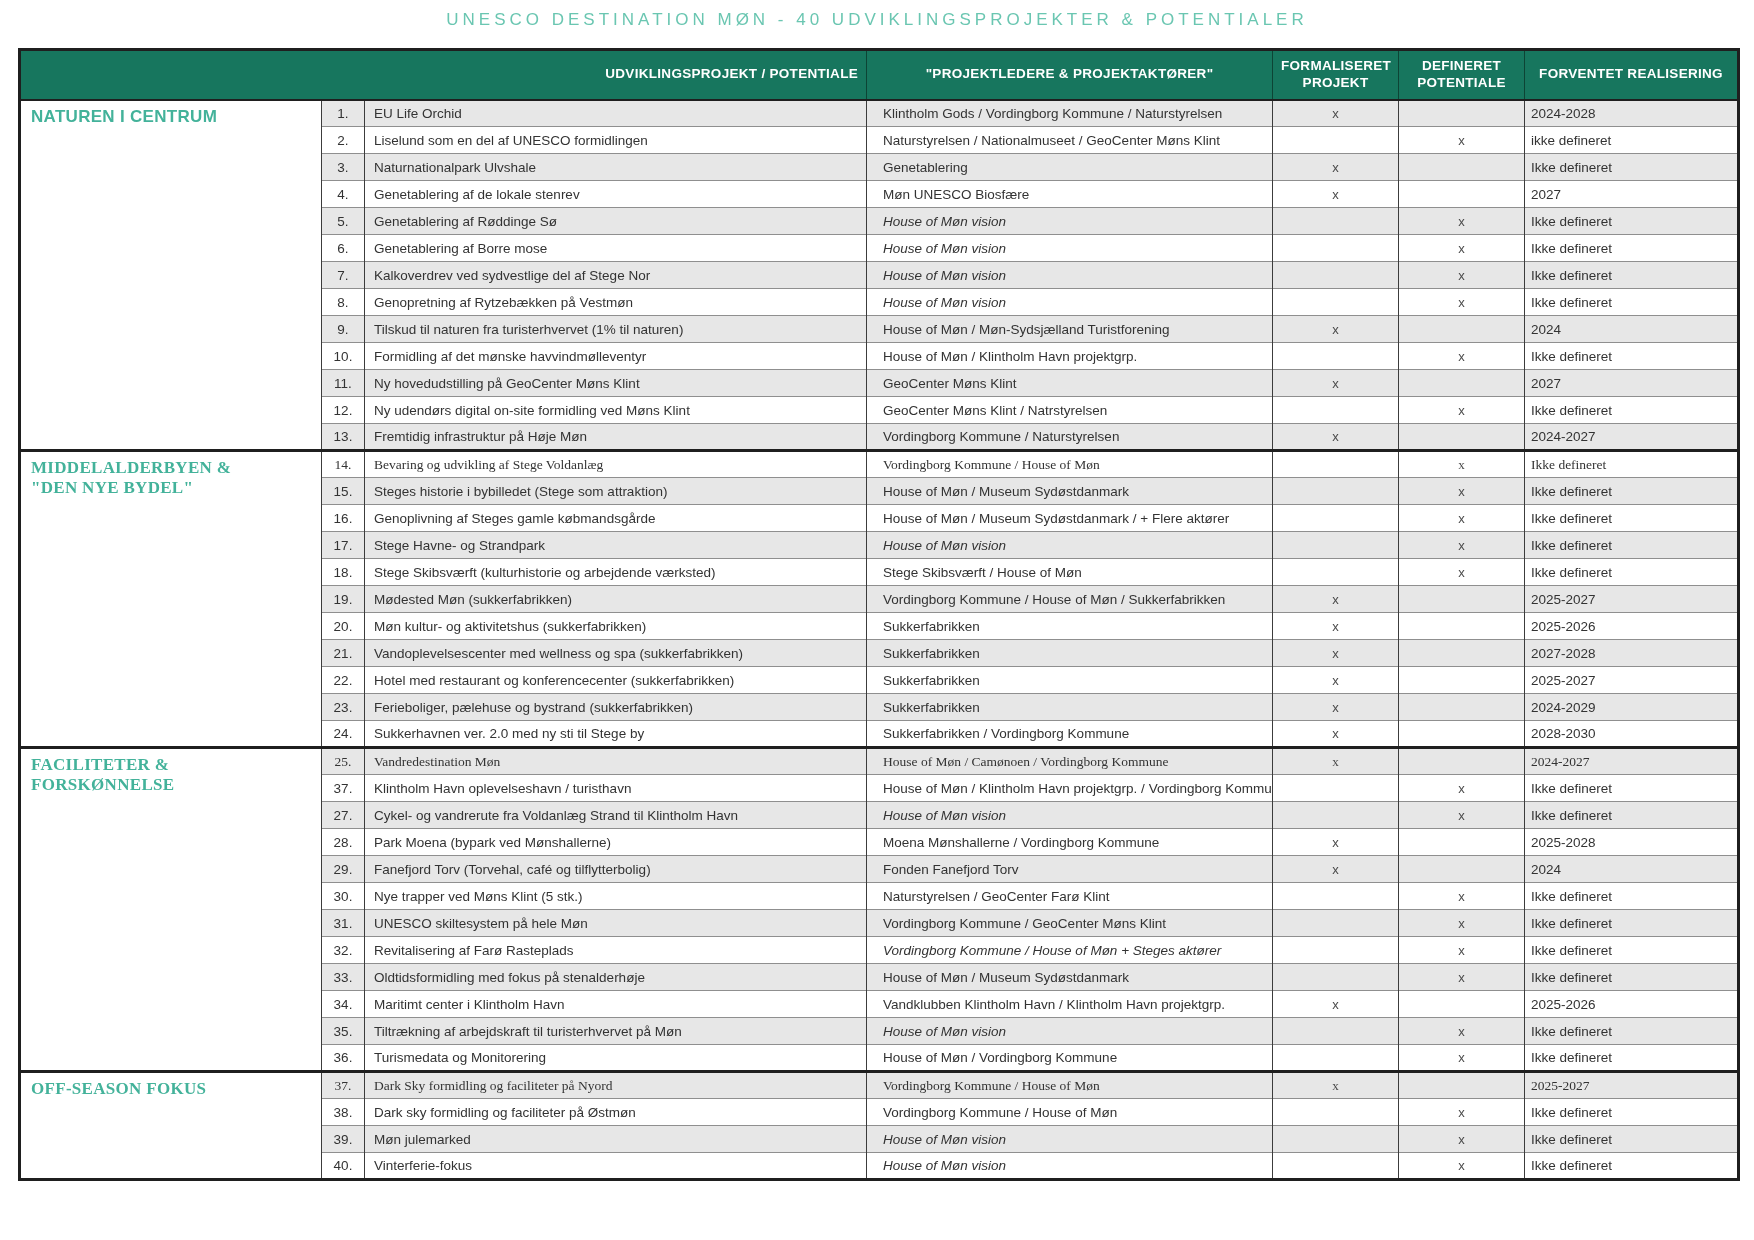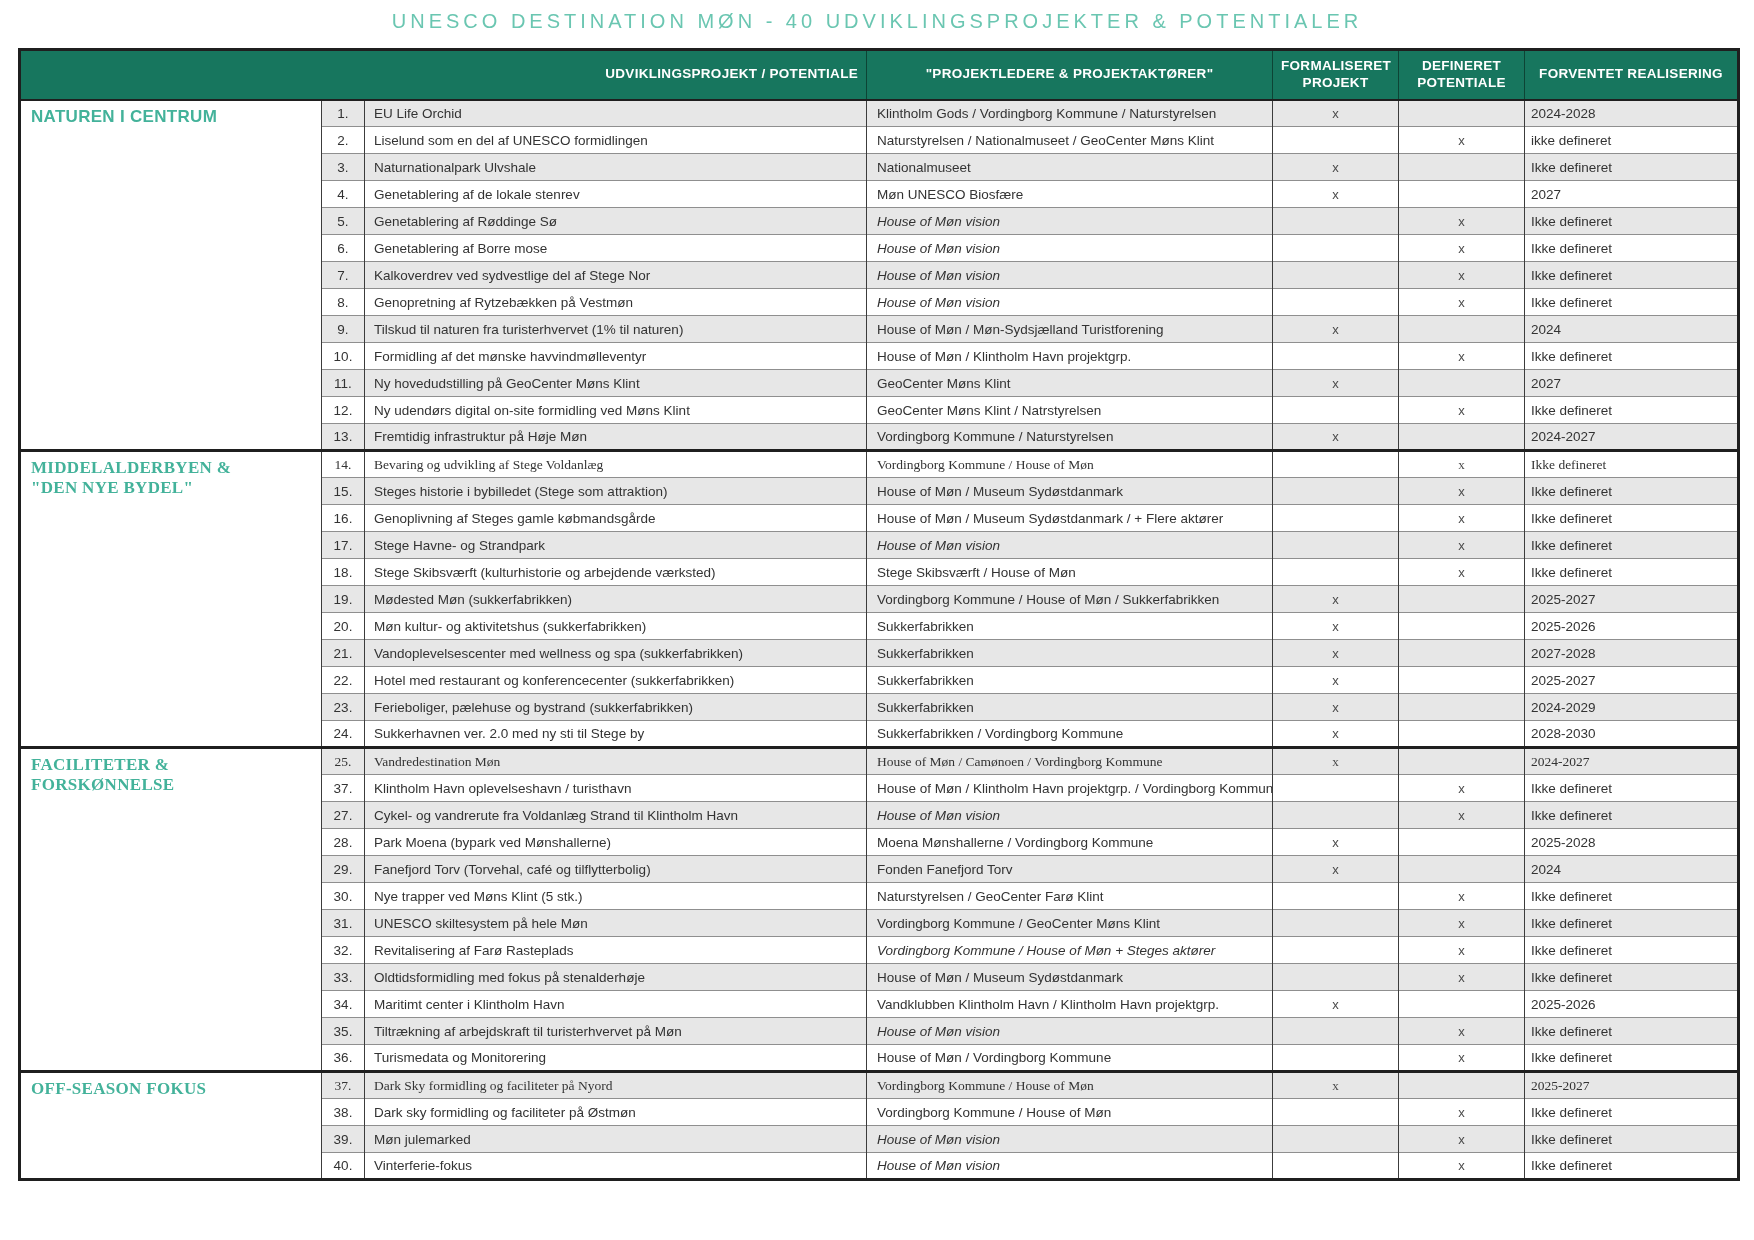--- a/index.html
+++ b/index.html
@@ -1,21 +1,21 @@
 <!DOCTYPE html>
 <html><head>
 <meta charset="utf-8">
 <style>
   html,body{margin:0;padding:0;background:#fff;}
   body{width:1754px;height:1240px;overflow:hidden;font-family:"Liberation Sans",sans-serif;}
   .page{position:relative;width:1754px;height:1240px;background:#fff;}
   .title{
     margin:0;padding-top:10px;height:38px;
     text-align:center;color:#6AC6B1;font-weight:400;
-    font-size:20px;letter-spacing:4px;
+    font-size:17px;letter-spacing:4px;
     font-family:"Liberation Sans",sans-serif;
   }
   table.main{
     border-collapse:collapse;table-layout:fixed;
     margin-left:18px;width:1719px;
     border:3px solid #1F1F1F;
   }
   thead th{
     background:#17765E;color:#fff;
     font-size:13.5px;font-weight:bold;letter-spacing:.3px;
@@ -34,21 +34,21 @@
   }
   tbody td.cat{
     border-left:none;background:#fff;vertical-align:top;
     color:#43B29A;font-size:17px;font-weight:bold;letter-spacing:.3px;
     padding:6px 4px 4px 10px;line-height:1.2;white-space:pre-line;
   }
   tbody tr.alt td:not(.cat){background:#E7E7E7;}
   tbody tr.group-start td{border-top:3px solid #1F1F1F;font-family:Liberation Serif, serif;}
   td.num{text-align:center;padding:2px 2px;}
   td.name{padding-left:9px;}
-  td.leaders{padding-left:10px;}
+  td.leaders{padding-left:16px;}
   td.leaders.it{font-style:italic;}
   td.mark{text-align:center;color:#4a4a4a;font-size:13px;}
   td.real{text-align:left;}
 </style>
 </head>
 <body>
 
 <div class="page">
   <h1 class="title">UNESCO DESTINATION MØN - 40 UDVIKLINGSPROJEKTER &amp; POTENTIALER</h1>
 
@@ -85,21 +85,21 @@
           <td class="num">2.</td>
           <td class="name">Liselund som en del af UNESCO formidlingen</td>
           <td class="leaders">Naturstyrelsen / Nationalmuseet / GeoCenter Møns Klint</td>
           <td class="mark"></td>
           <td class="mark">x</td>
           <td class="real">ikke defineret</td>
         </tr>
         <tr class="alt">
           <td class="num">3.</td>
           <td class="name">Naturnationalpark Ulvshale</td>
-          <td class="leaders">Nationalmuseet</td>
+          <td class="leaders">Genetablering</td>
           <td class="mark">x</td>
           <td class="mark"></td>
           <td class="real">Ikke defineret</td>
         </tr>
         <tr>
           <td class="num">4.</td>
           <td class="name">Genetablering af de lokale stenrev</td>
           <td class="leaders">Møn UNESCO Biosfære</td>
           <td class="mark">x</td>
           <td class="mark"></td>

